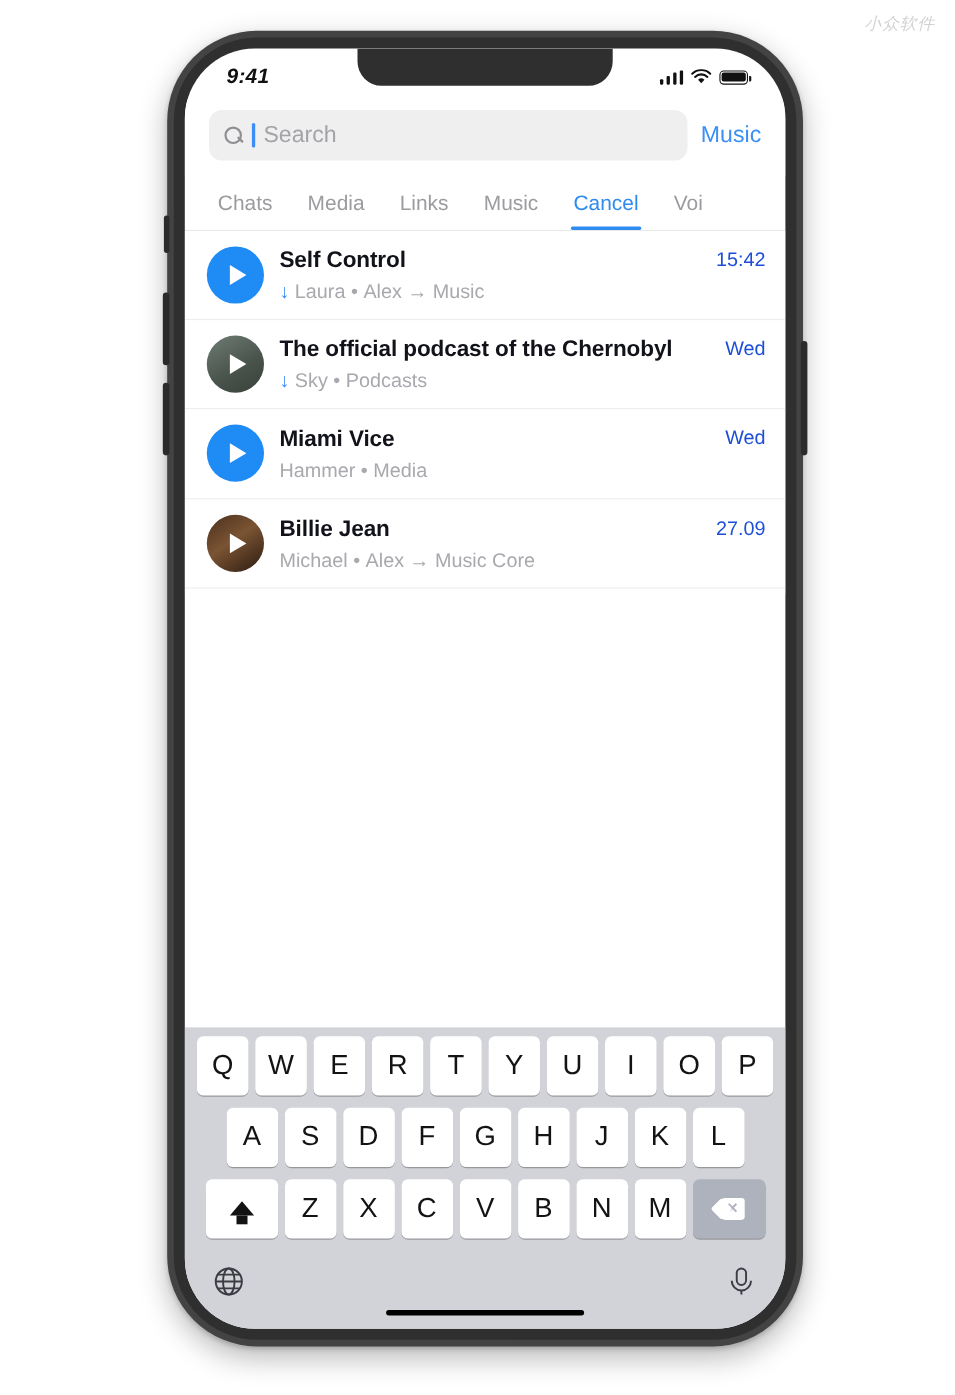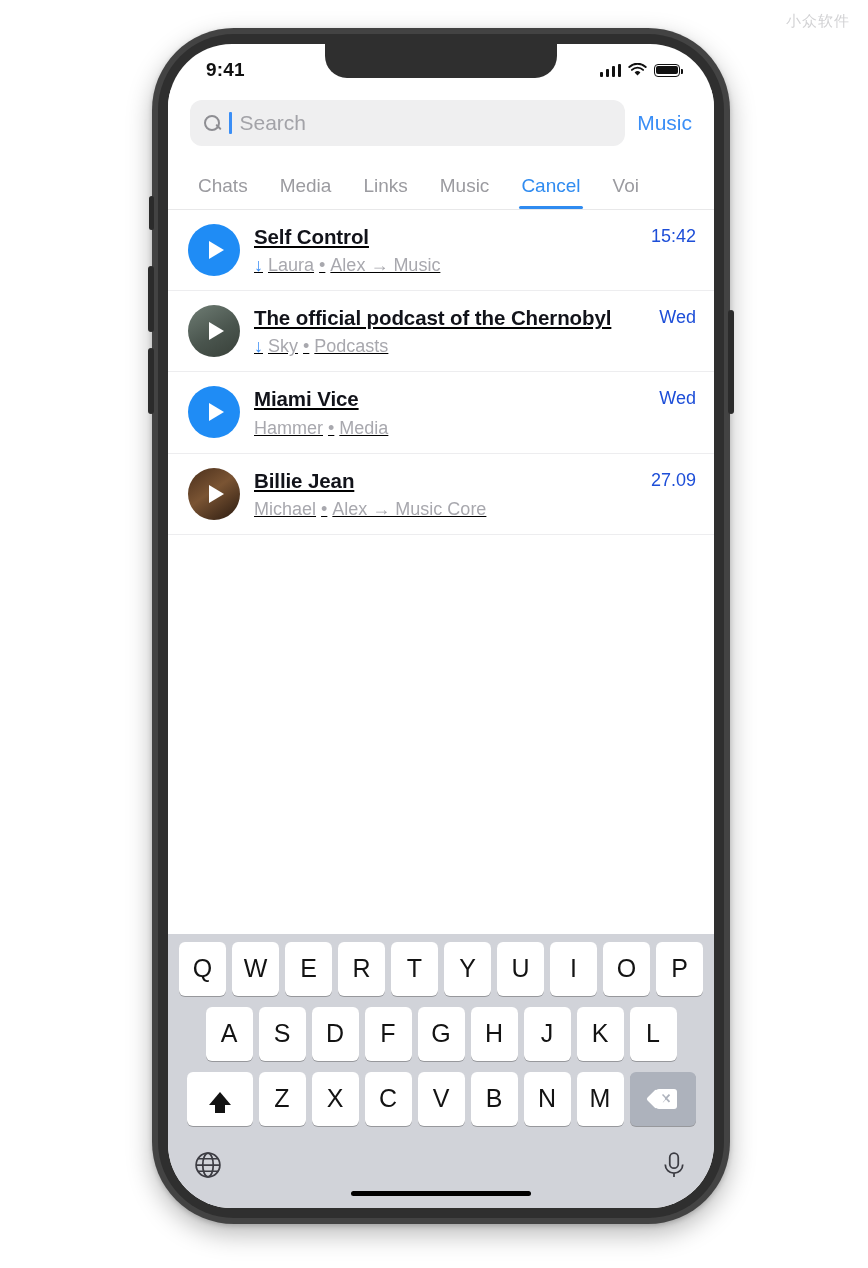--- a/index.html
+++ b/index.html
@@ -9,20 +9,21 @@
     font-family: "Liberation Sans", sans-serif;
     overflow: hidden;
   }
   .page { position: relative; width: 868px; height: 1268px; background:#fff; }
 
   
   .watermark {
     position: absolute; top: 12px; right: 18px;
     font-size: 15px; color: #d2d2d4; letter-spacing: 1px;
     font-family: "DejaVu Sans", sans-serif;
+    font-style: italic;
   }
 
   
   .phone {
     position: absolute;
     left: 152px; top: 28px;
     width: 578px; height: 1196px;
     background: #434343;
     border-radius: 82px;
     box-shadow: 0 10px 26px rgba(0,0,0,0.28), 0 2px 5px rgba(0,0,0,0.18);
@@ -70,20 +71,21 @@
   
   .statusbar {
     position: relative; height: 46px;
     display: flex; align-items: center; justify-content: space-between;
     padding: 6px 34px 0 38px;
     z-index: 20;
   }
   .status-time {
     font-size: 19px; font-weight: 700; color: #111;
     letter-spacing: 0.2px;
+    font-style: italic;
   }
   .status-right { display: flex; align-items: center; gap: 7px; }
   .sig { display: flex; align-items: flex-end; gap: 2.5px; height: 13px; }
   .sig i { width: 3.5px; background: #111; border-radius: 1px; display:block; }
   .sig i:nth-child(1){height:5px;} .sig i:nth-child(2){height:8px;}
   .sig i:nth-child(3){height:11px;} .sig i:nth-child(4){height:13px;}
   .batt {
     width: 26px; height: 13px; border: 1.6px solid #111; border-radius: 4px;
     position: relative; padding: 1.4px;
   }
@@ -150,21 +152,21 @@
   .avatar.blue { background: #1f8cf5; }
   .avatar.art-gray { background: linear-gradient(150deg,#6f7d74 0%,#4a554e 55%,#384039 100%); }
   .avatar.art-brown { background: linear-gradient(145deg,#4a2f1c 0%,#7a5433 45%,#2a1a10 100%); }
   .play {
     width: 0; height: 0;
     border-left: 15px solid #fff;
     border-top: 9px solid transparent;
     border-bottom: 9px solid transparent;
     margin-left: 5px;
   }
-  .rowbody { flex: 1; min-width: 0; padding-right: 6px; text-decoration: underline; }
+  .rowbody { flex: 1; min-width: 0; padding-right: 6px; }
   .title {
     font-size: 20.5px; font-weight: 700; color: #12131a;
     line-height: 1.42; letter-spacing: -0.1px;
   }
   .subtitle {
     font-size: 18px; color: #a8a8ae; line-height: 1.45; margin-top: 1px;
     display: flex; align-items: center; gap: 5px; flex-wrap: nowrap;
   }
   .dl-arrow { color: #3a8ef6; font-size: 18px; font-weight: 700; }
   .time {

